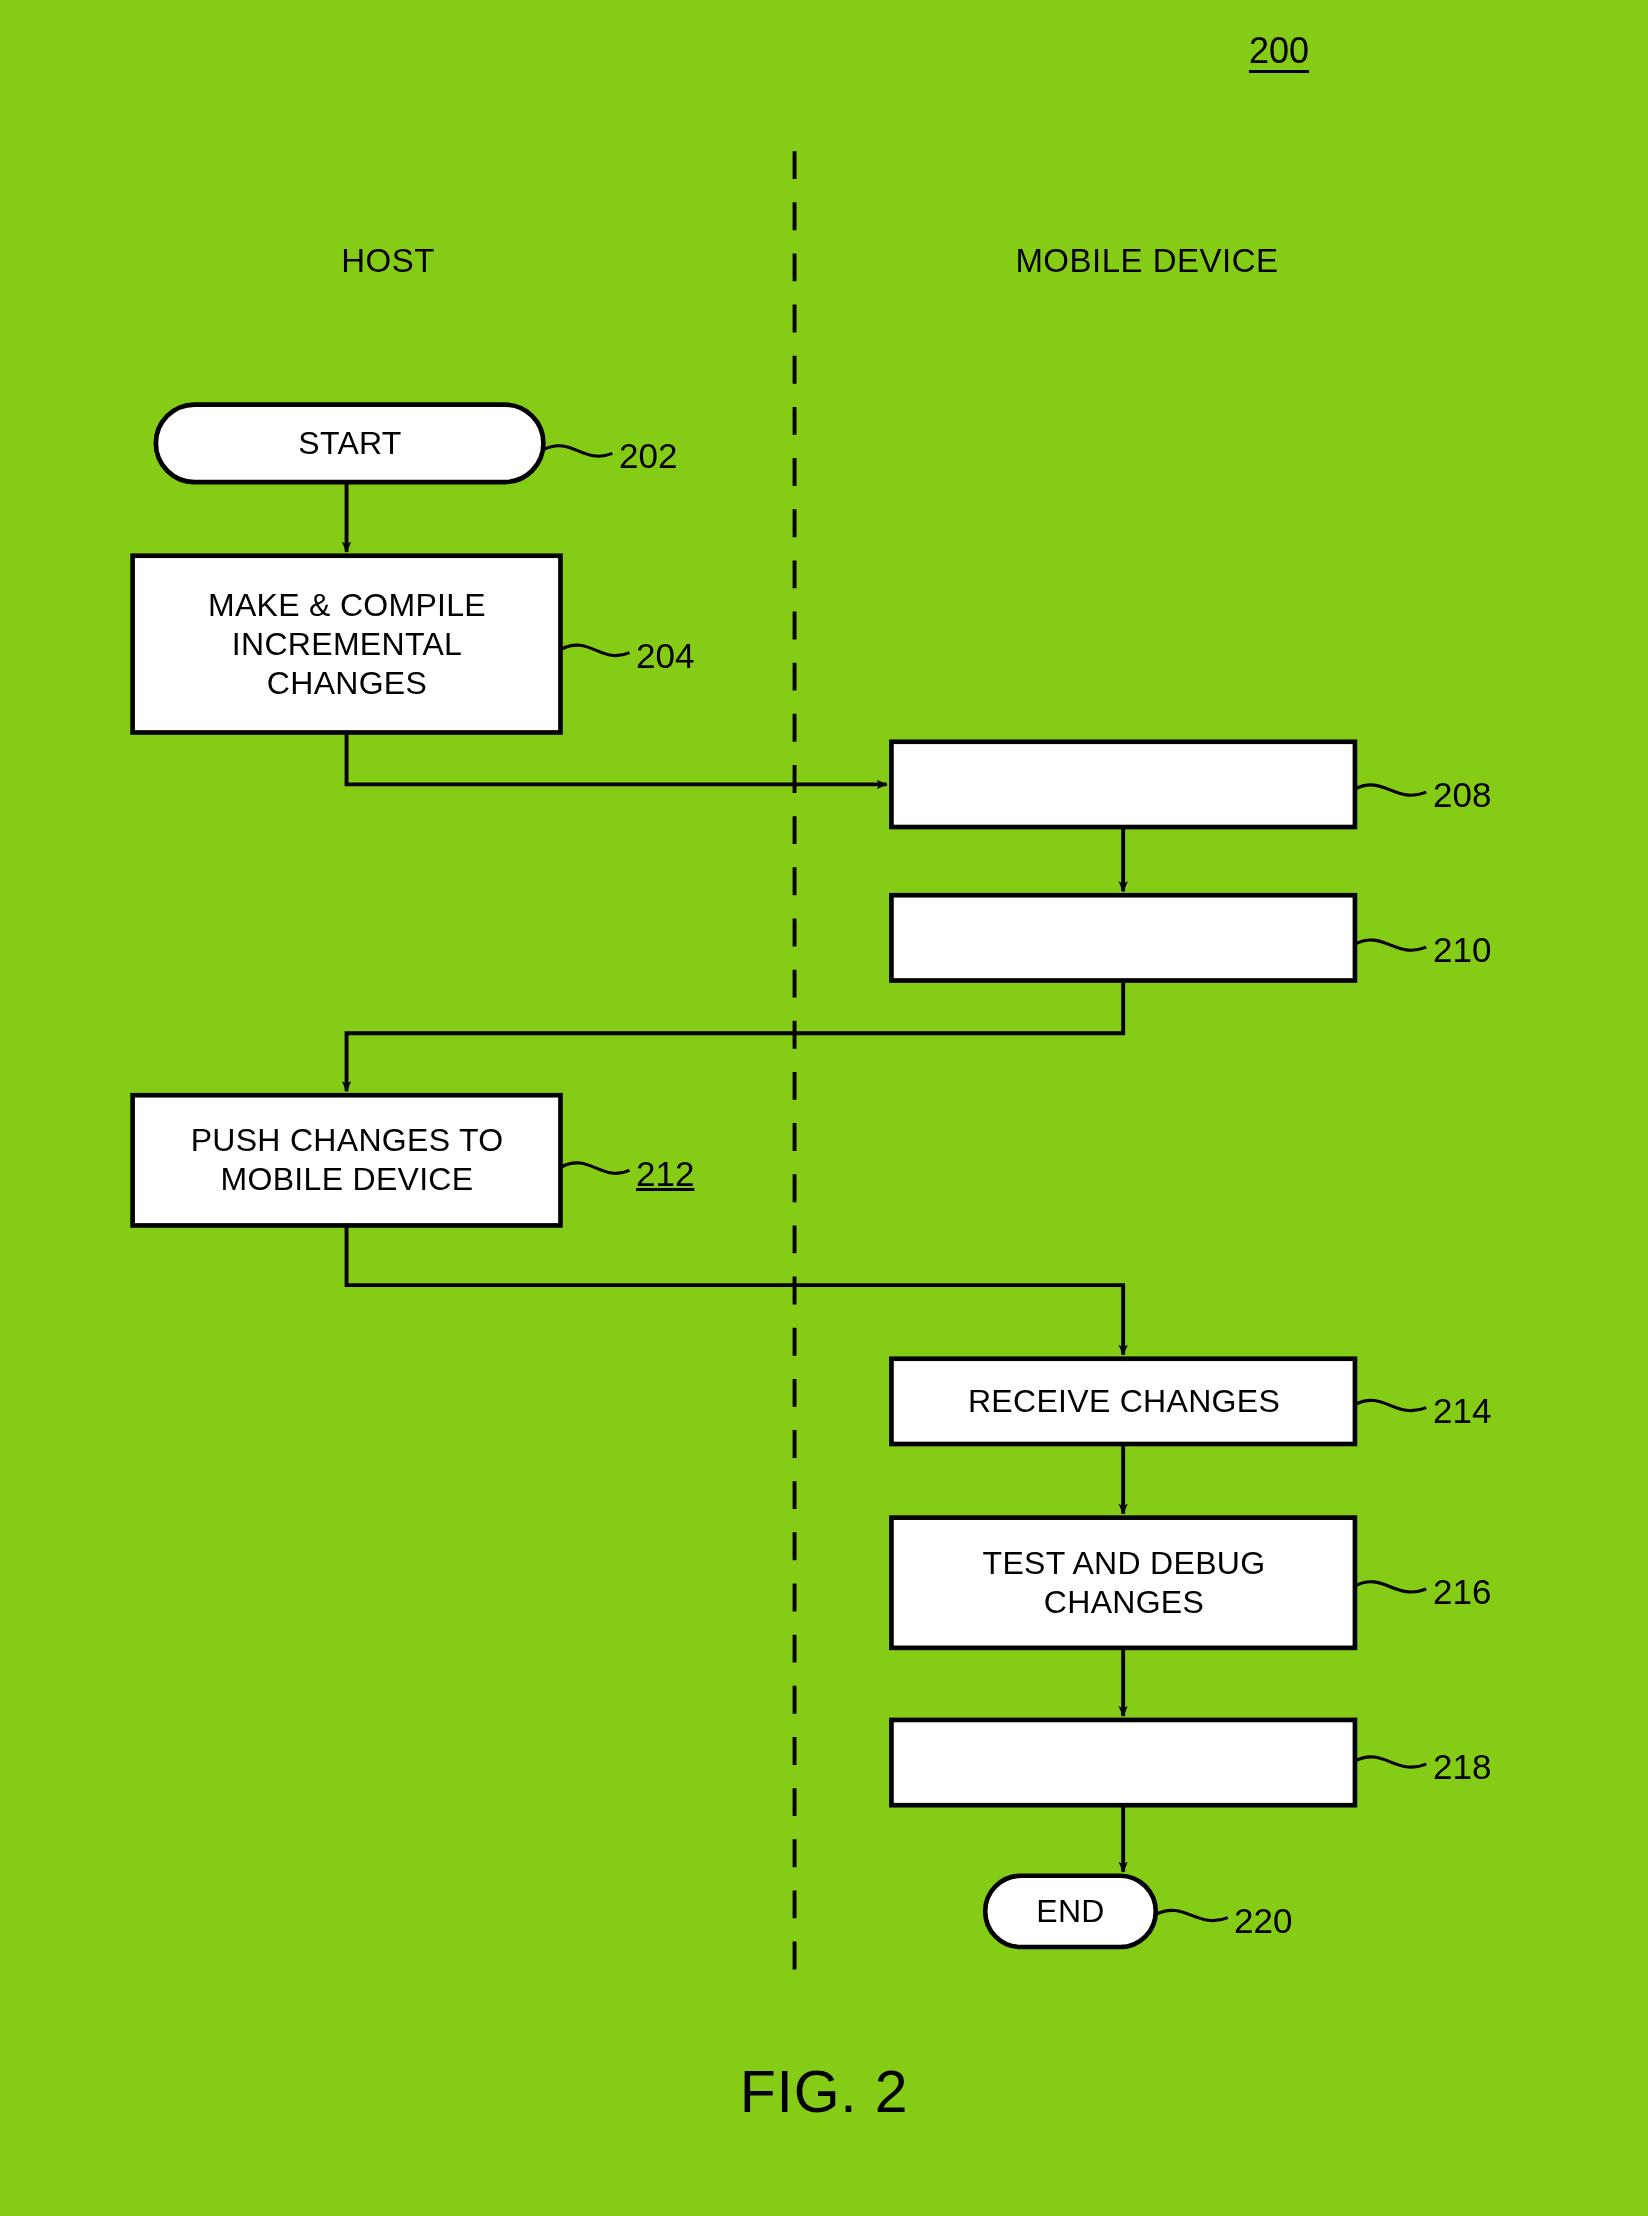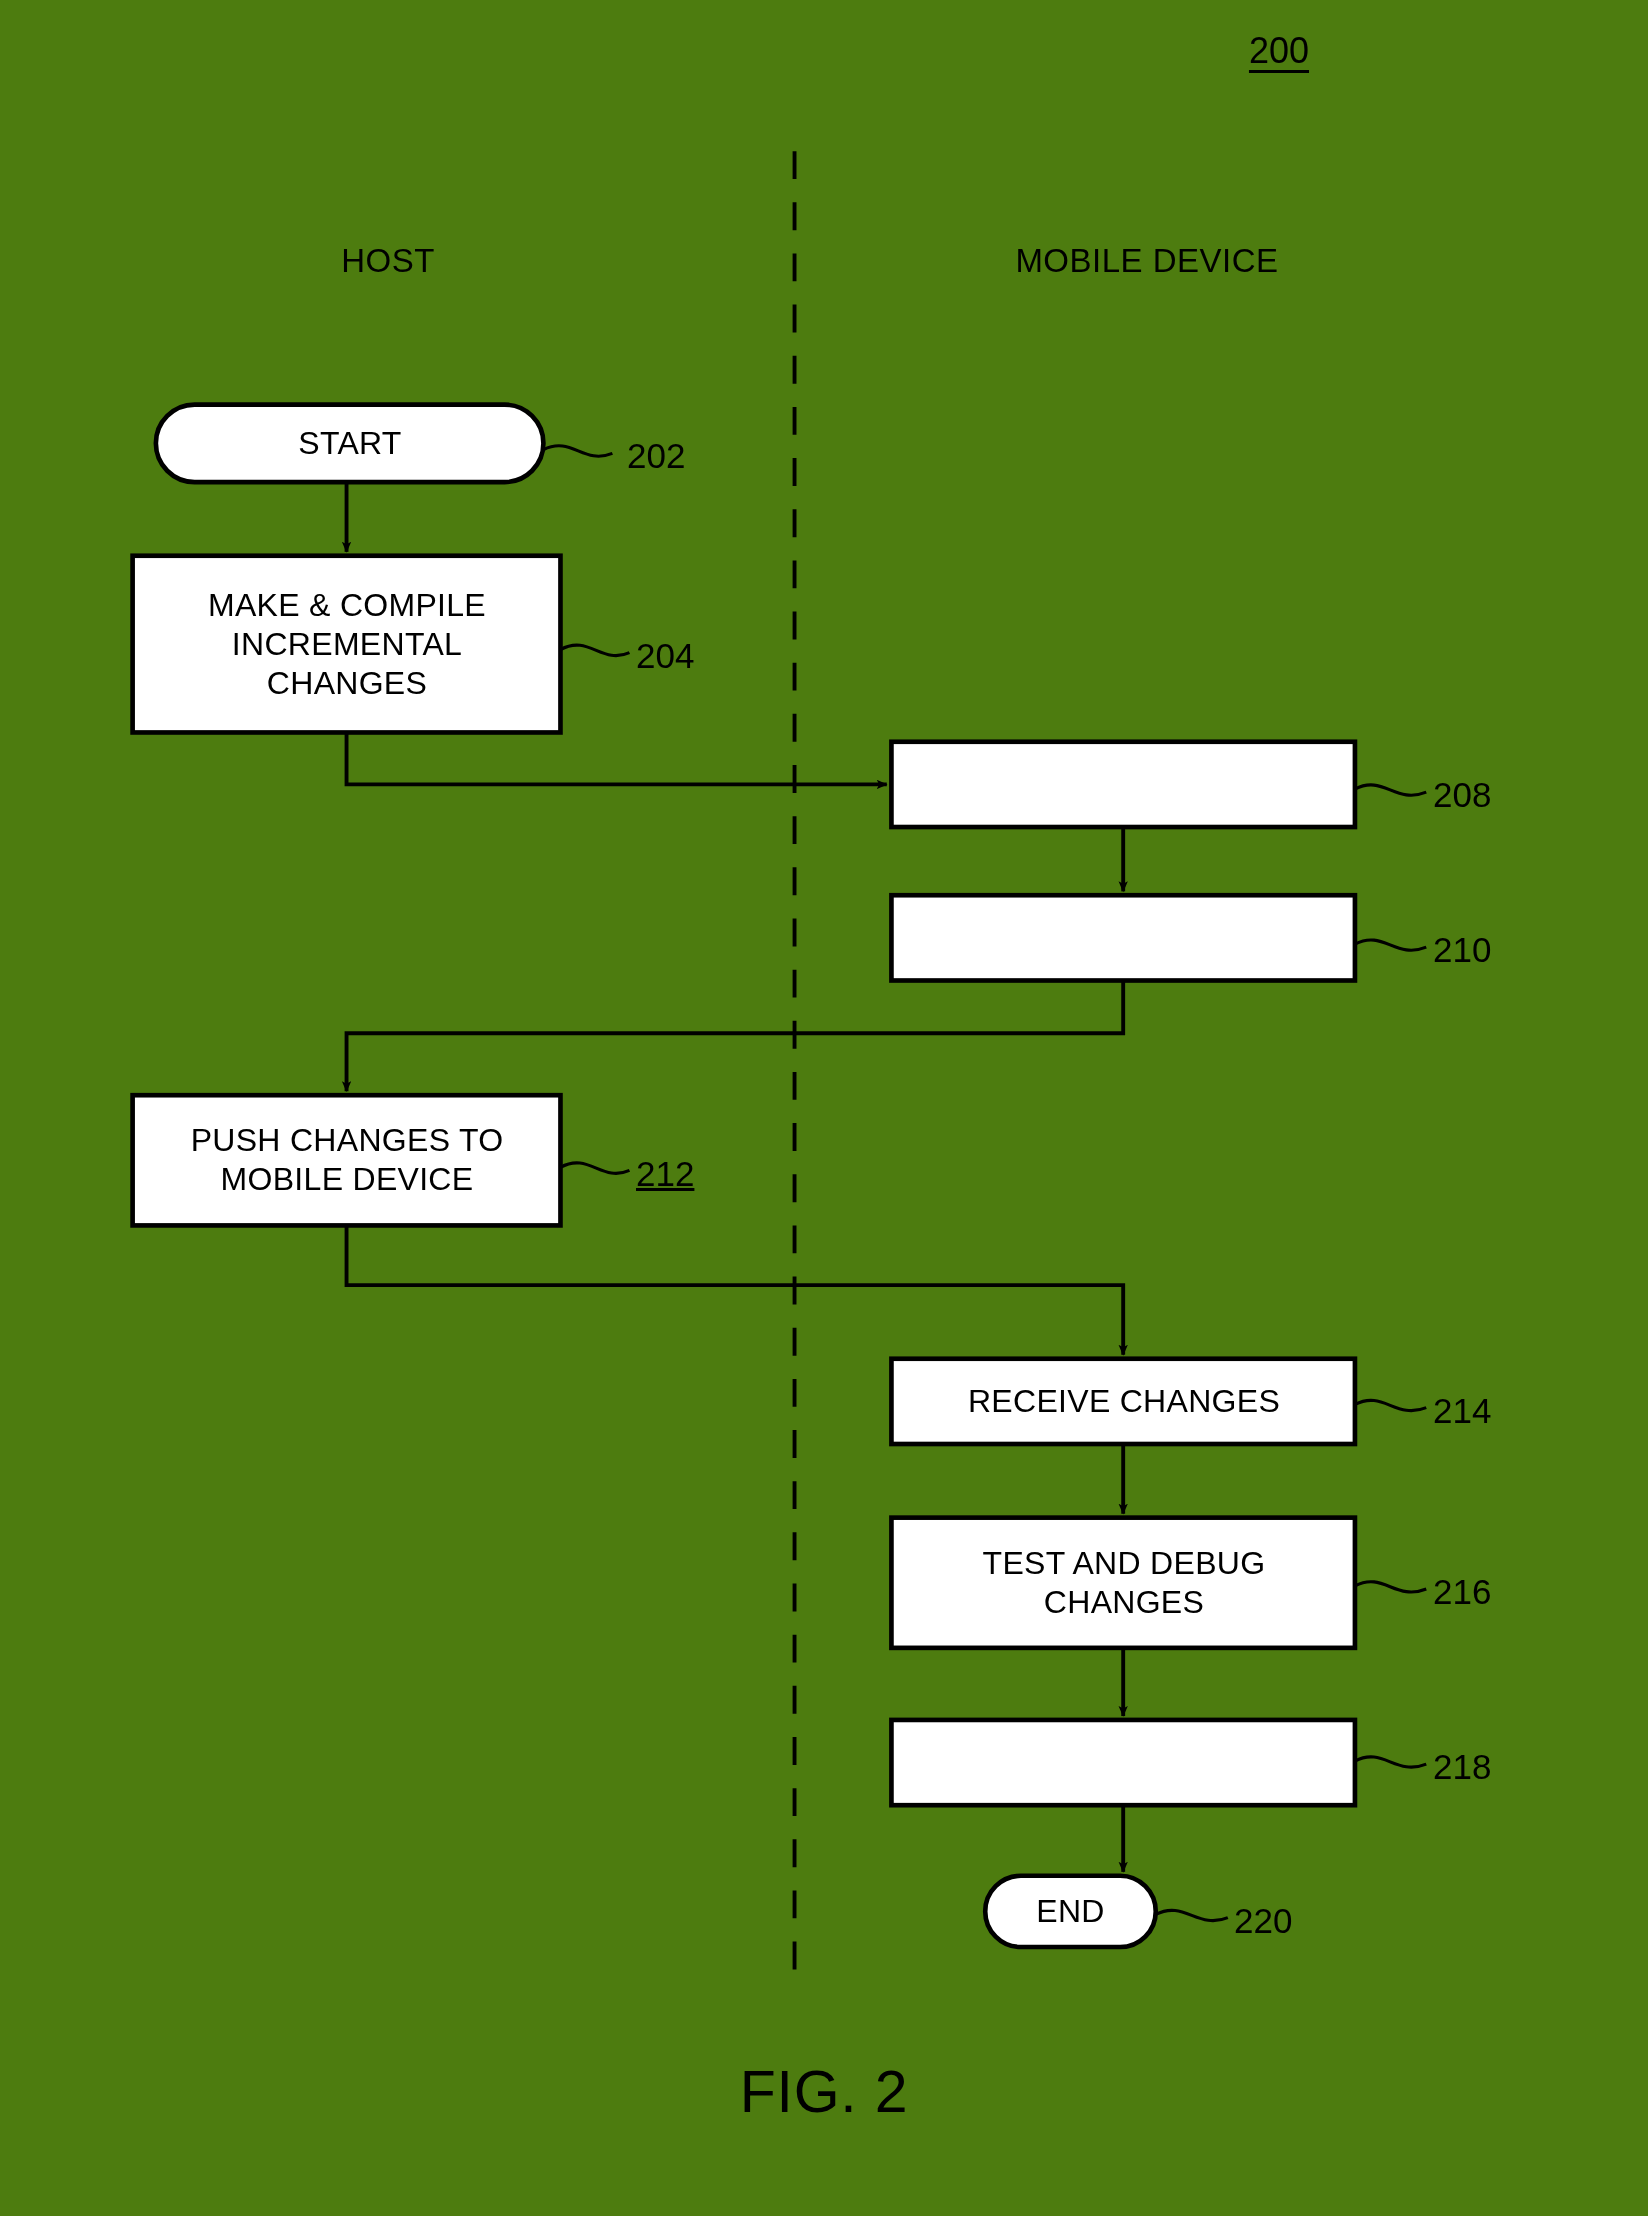--- a/index.html
+++ b/index.html
@@ -8,21 +8,21 @@
     background: #ffffff;
   }
   body {
     font-family: "Liberation Sans", sans-serif;
     color: #000000;
   }
   #page {
     position: relative;
     width: 1648px;
     height: 2216px;
-    background: #4d7c0f;
+    background: #84cc16;
     overflow: hidden;
   }
   svg.layer {
     position: absolute;
     left: 0;
     top: 0;
     width: 1648px;
     height: 2216px;
     pointer-events: none;
   }
@@ -155,21 +155,21 @@
 MOBILE DEVICE</div>
 
   <div class="node-text" style="left:892px; top:1359px; width:464px; height:85px;">RECEIVE CHANGES</div>
 
   <div class="node-text" style="left:892px; top:1518px; width:464px; height:130px;">TEST AND DEBUG
 CHANGES</div>
 
 
   <div class="node-text" style="left:985px; top:1876px; width:171px; height:71px;">END</div>
 
-  <div class="ref-label" style="left:619px; top:436px;margin-left:8px;">202</div>
+  <div class="ref-label" style="left:619px; top:436px;">202</div>
   <div class="ref-label" style="left:636px; top:636px;">204</div>
   <div class="ref-label" style="left:1433px; top:775px;">208</div>
   <div class="ref-label" style="left:1433px; top:930px;">210</div>
   <div class="ref-label" style="left:636px; top:1154px;text-decoration:underline;">212</div>
   <div class="ref-label" style="left:1433px; top:1391px;">214</div>
   <div class="ref-label" style="left:1433px; top:1572px;">216</div>
   <div class="ref-label" style="left:1433px; top:1747px;">218</div>
   <div class="ref-label" style="left:1234px; top:1901px;">220</div>
 
   <div id="fig-caption">FIG. 2</div>

